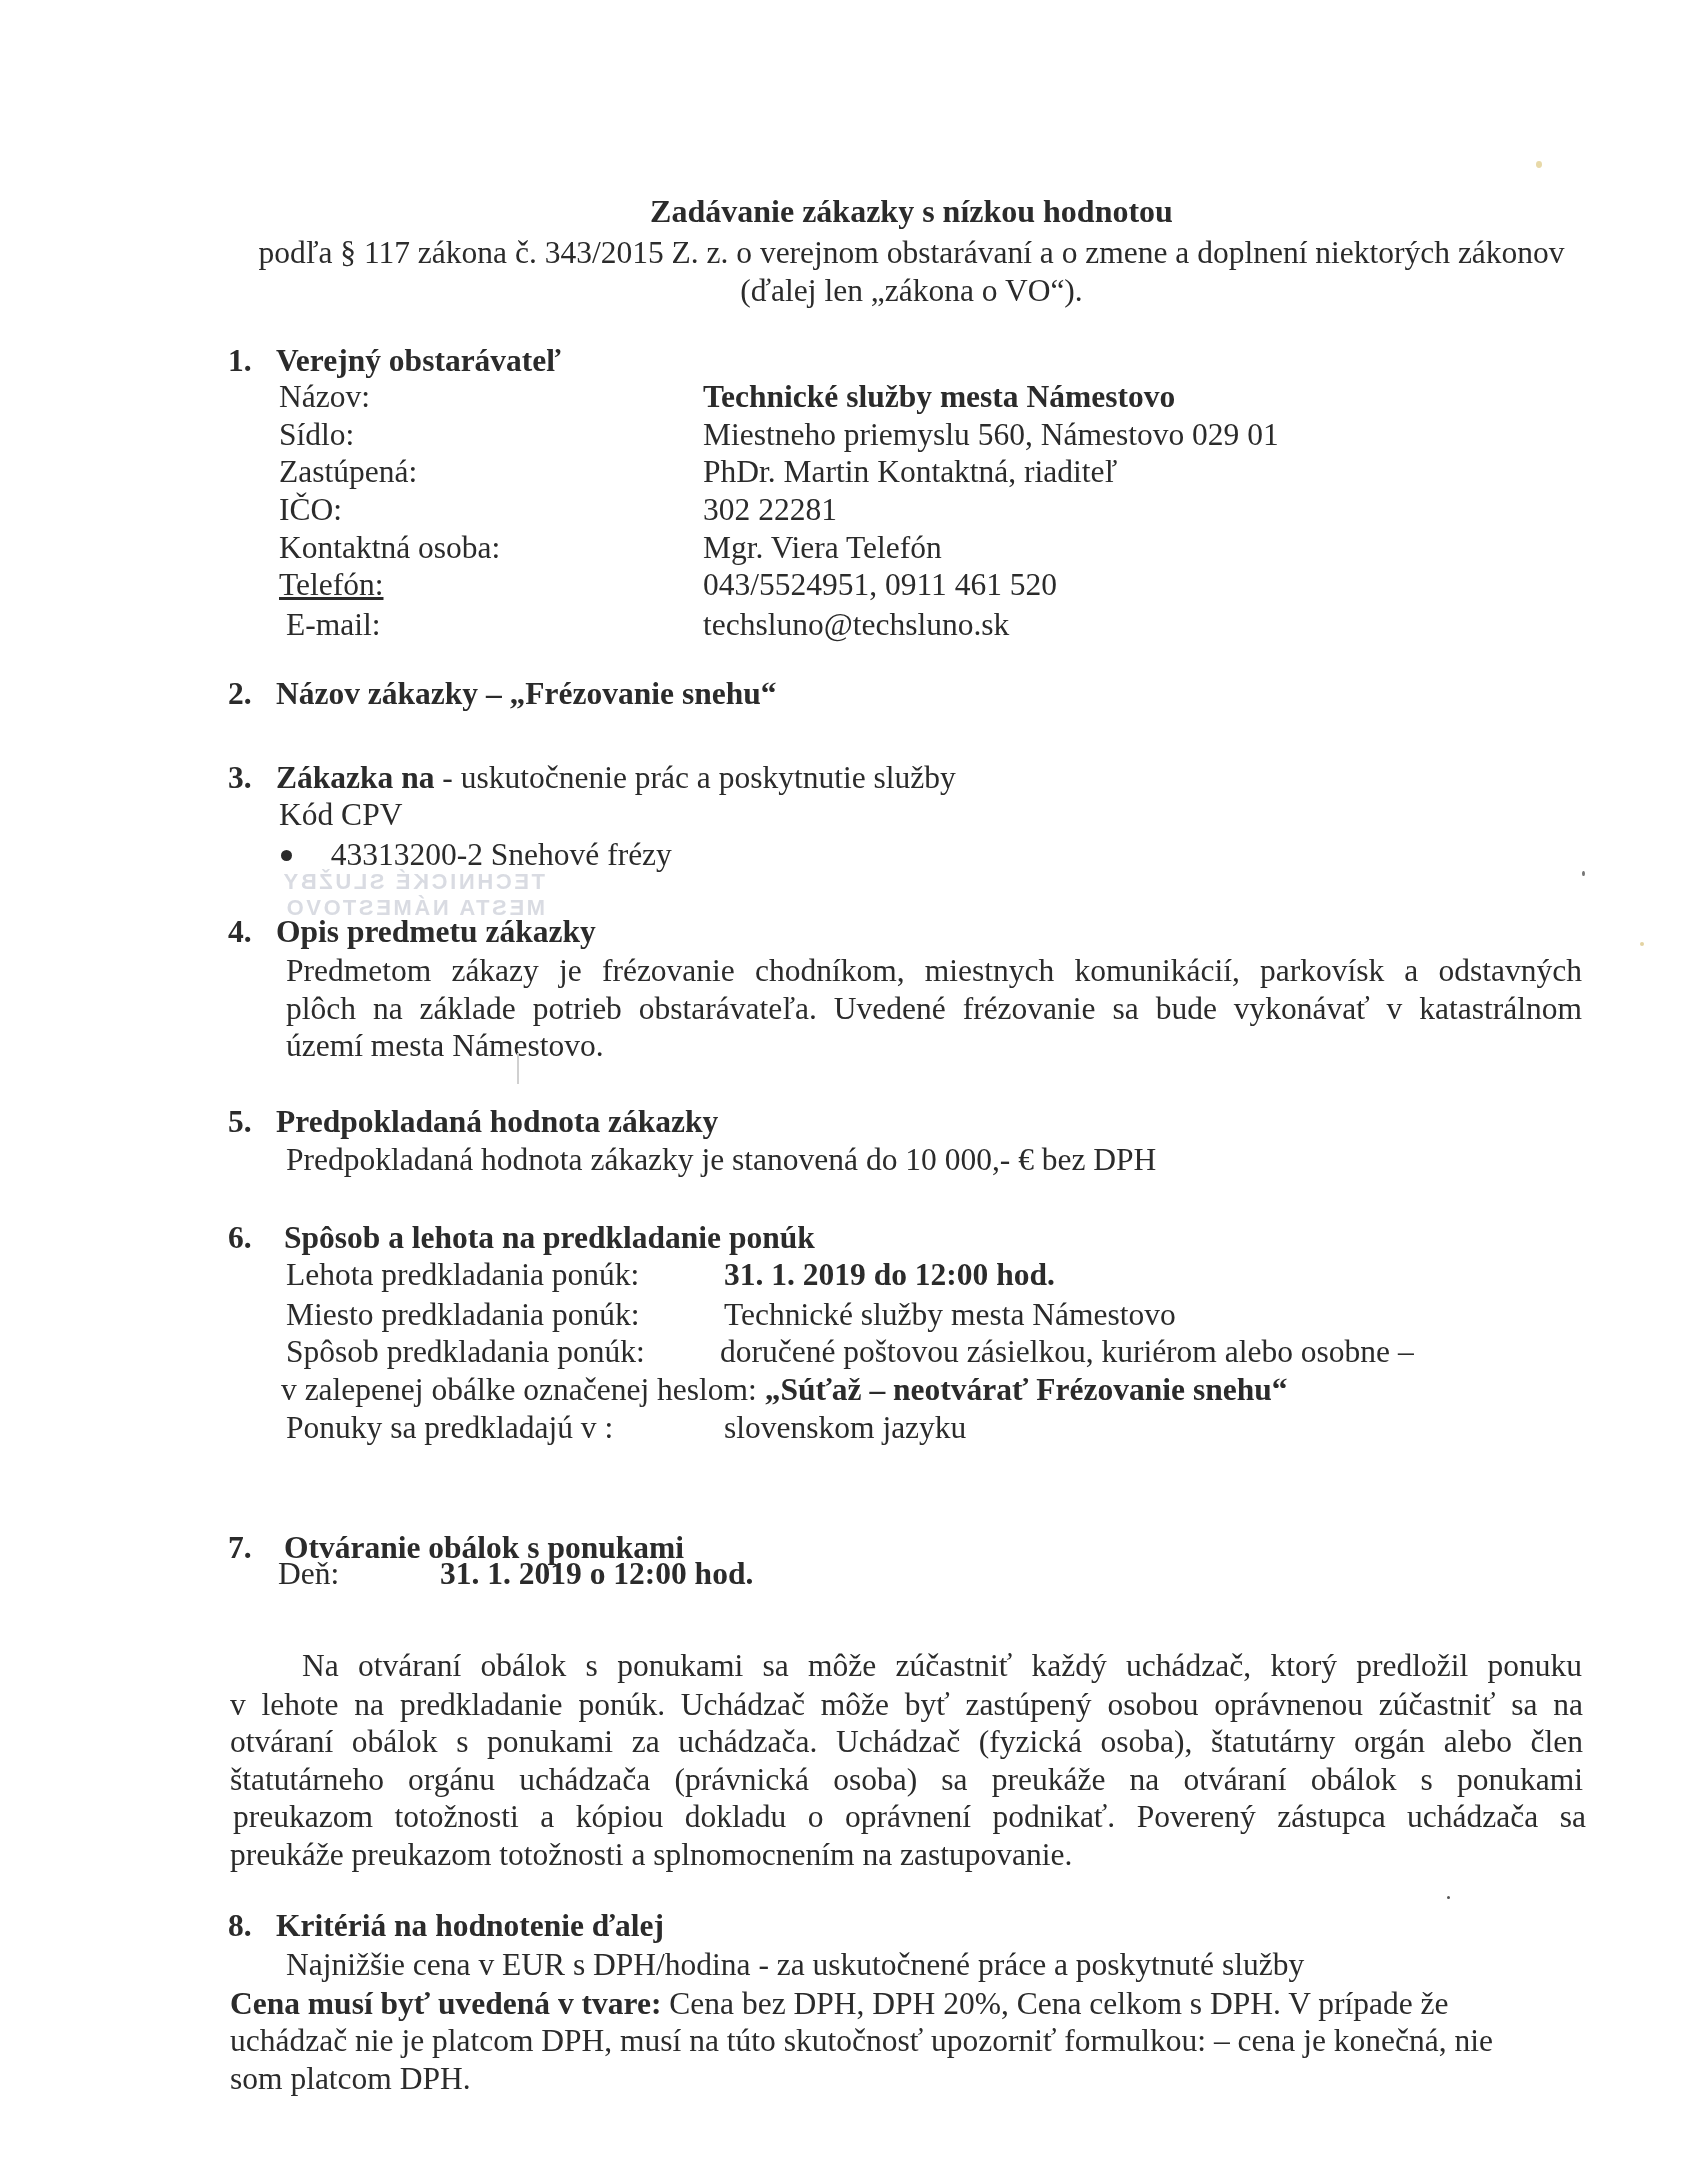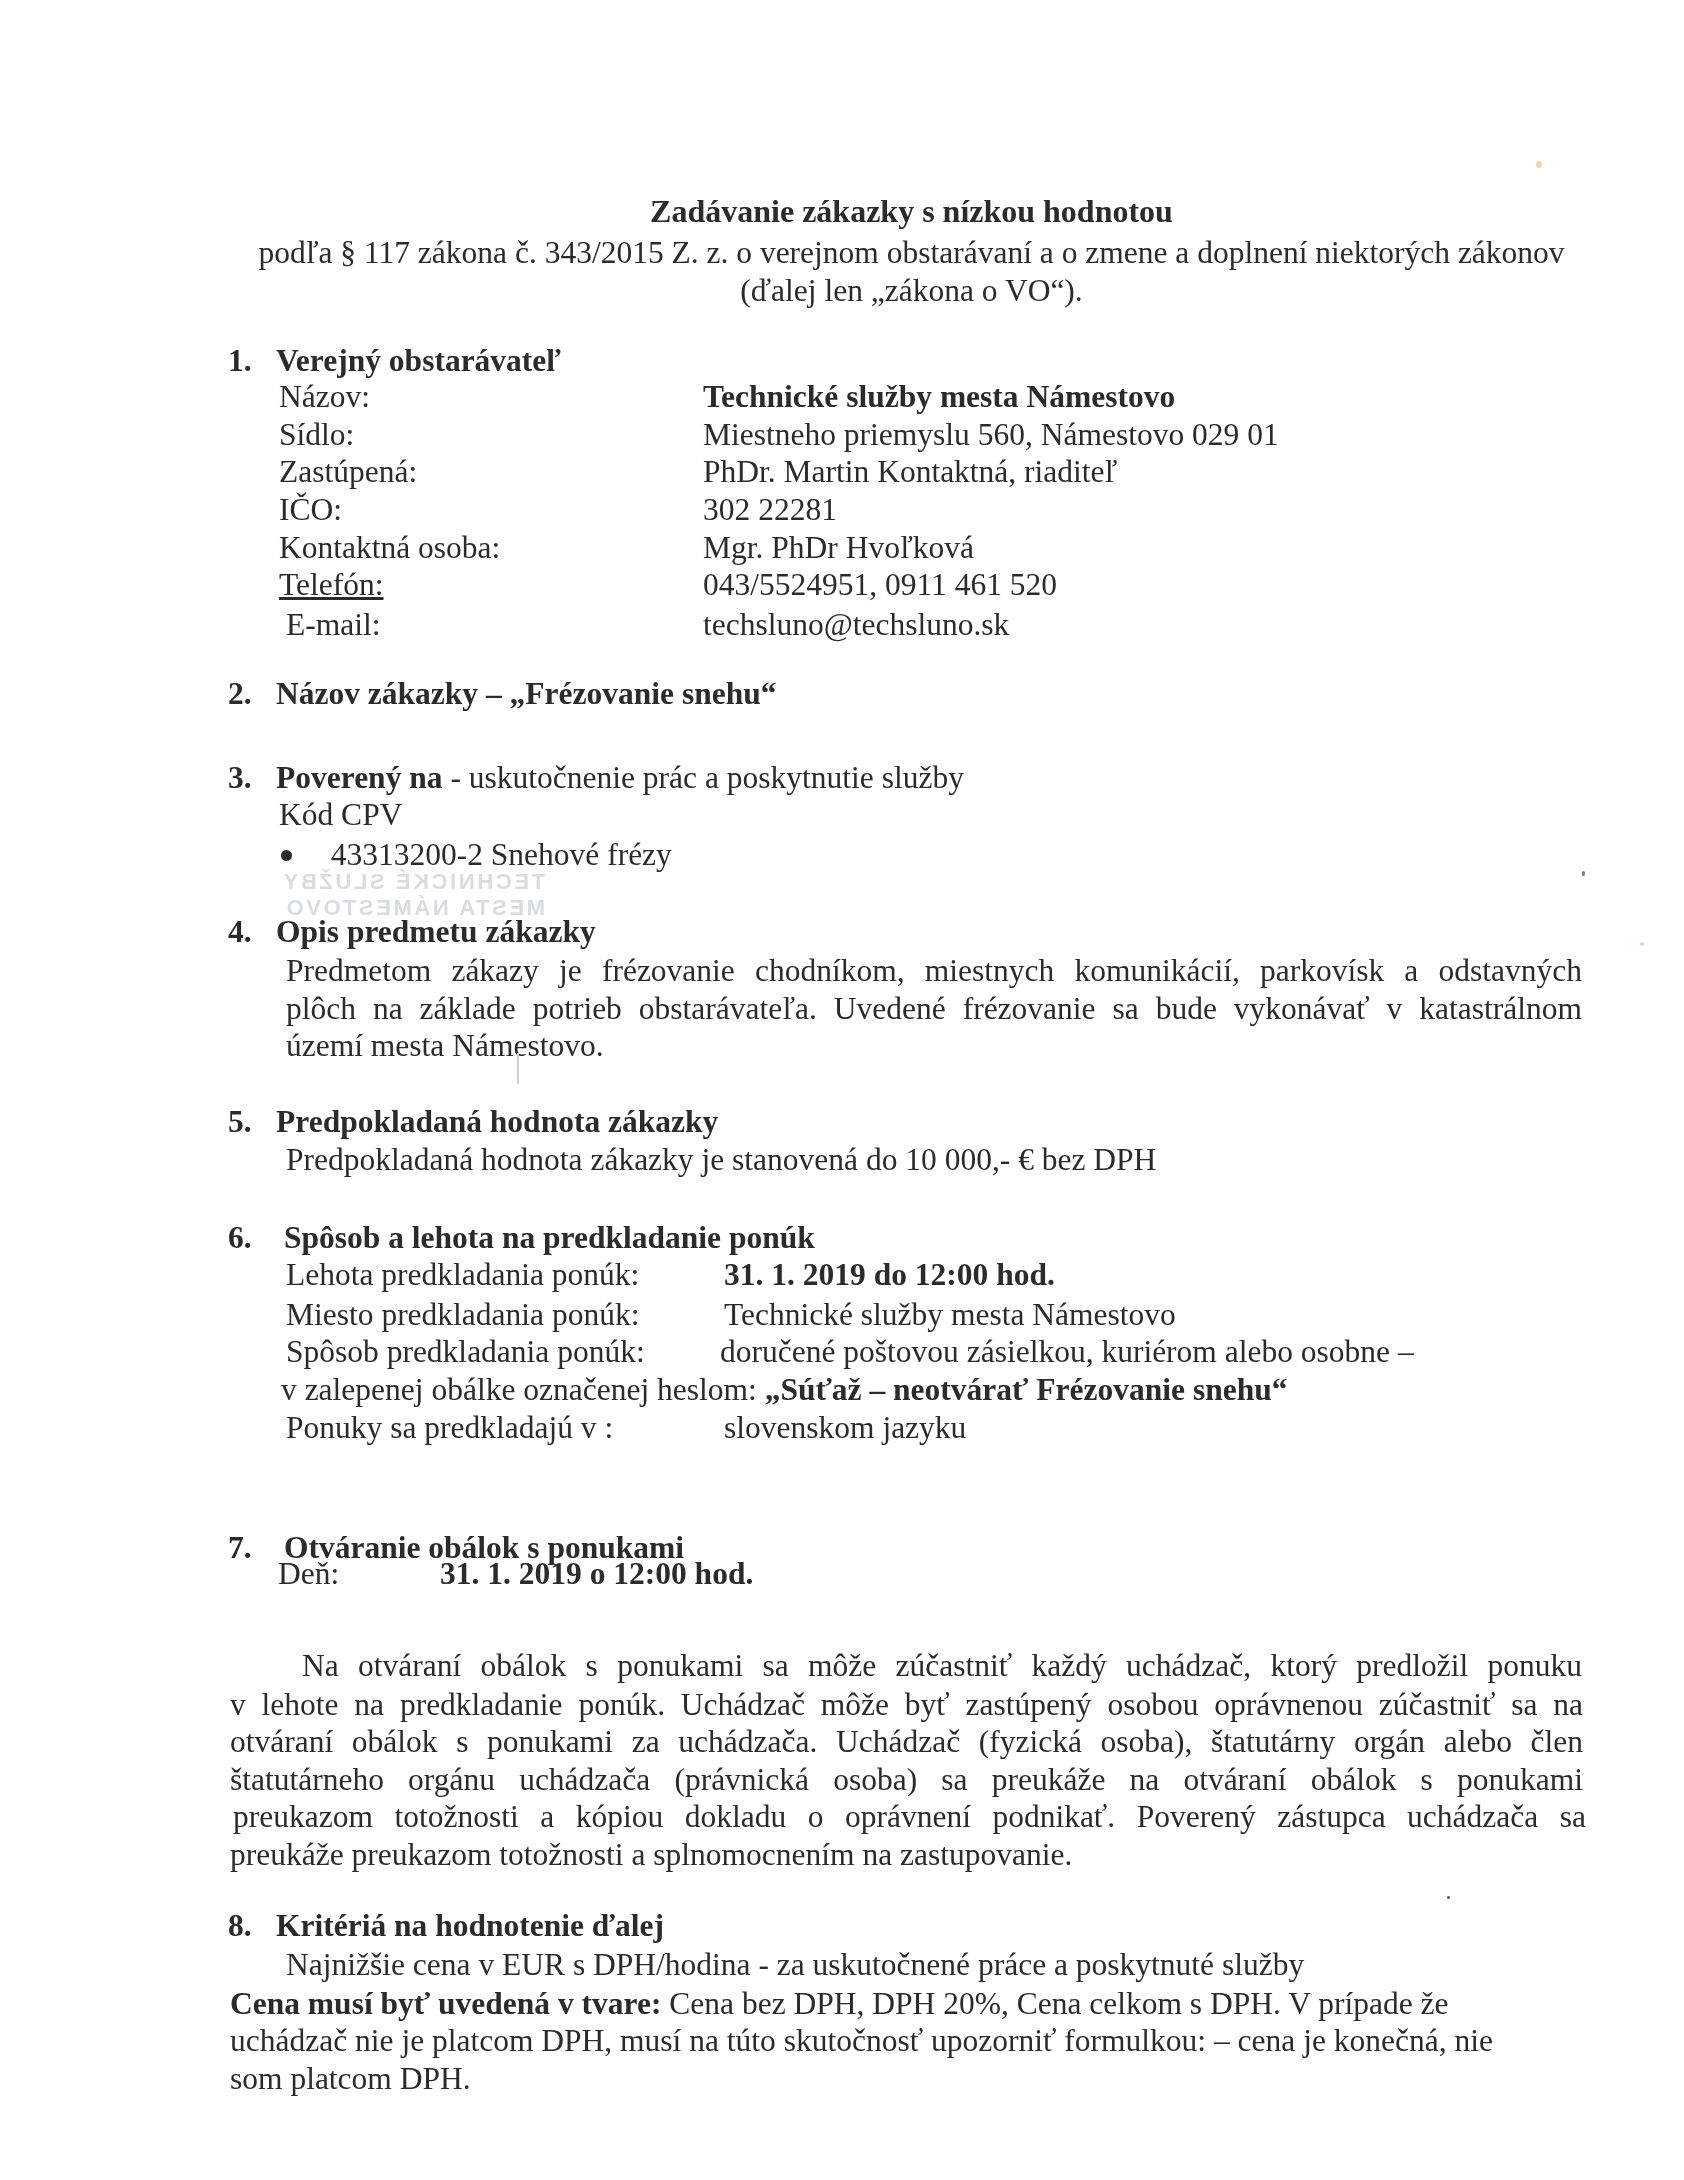--- a/index.html
+++ b/index.html
@@ -27,33 +27,33 @@
 <div>
   <div class="ln" style="top:378px;left:279px;">Názov:</div>
   <div class="ln b" style="top:378px;left:703px;">Technické služby mesta Námestovo</div>
   <div class="ln" style="top:416px;left:279px;">Sídlo:</div>
   <div class="ln" style="top:416px;left:703px;">Miestneho priemyslu 560, Námestovo 029 01</div>
   <div class="ln" style="top:453px;left:279px;">Zastúpená:</div>
   <div class="ln" style="top:453px;left:703px;">PhDr. Martin Kontaktná, riaditeľ</div>
   <div class="ln" style="top:491px;left:279px;">IČO:</div>
   <div class="ln" style="top:491px;left:703px;">302 22281</div>
   <div class="ln" style="top:529px;left:279px;">Kontaktná osoba:</div>
-  <div class="ln" style="top:529px;left:703px;">Mgr. PhDr Hvoľková</div>
+  <div class="ln" style="top:529px;left:703px;">Mgr. Viera Telefón</div>
   <div class="ln" style="top:566px;left:279px;text-decoration:underline;">Telefón:</div>
   <div class="ln" style="top:566px;left:703px;">043/5524951, 0911 461 520</div>
   <div class="ln" style="top:606px;left:286px;">E-mail:</div>
   <div class="ln" style="top:606px;left:703px;">techsluno@techsluno.sk</div>
 </div>
 
 <div class="ln" style="top:675px;left:228px;">
   <span class="num">2.</span><span class="b">Názov zákazky – „Frézovanie snehu“</span>
 </div>
 
 <div class="ln" style="top:759px;left:228px;">
-  <span class="num">3.</span><span class="b">Poverený na</span><span> - uskutočnenie prác a poskytnutie služby</span>
+  <span class="num">3.</span><span class="b">Zákazka na</span><span> - uskutočnenie prác a poskytnutie služby</span>
 </div>
 <div class="ln" style="top:796px;left:279px;">Kód  CPV</div>
 <div class="ln" style="top:836px;left:279px;">
   <span style="display:inline-block;width:11px;height:11px;border-radius:50%;background:#2b2b2b;vertical-align:middle;margin:0 39px 5.1px 1.7px;"></span><span>43313200-2 Snehové frézy</span>
 </div>
 
 <div class="stamp" style="top:869px;left:281px;">
   <div>TECHNICKÉ SLUŽBY</div>
   <div>MESTA NÁMESTOVO</div>
 </div>

